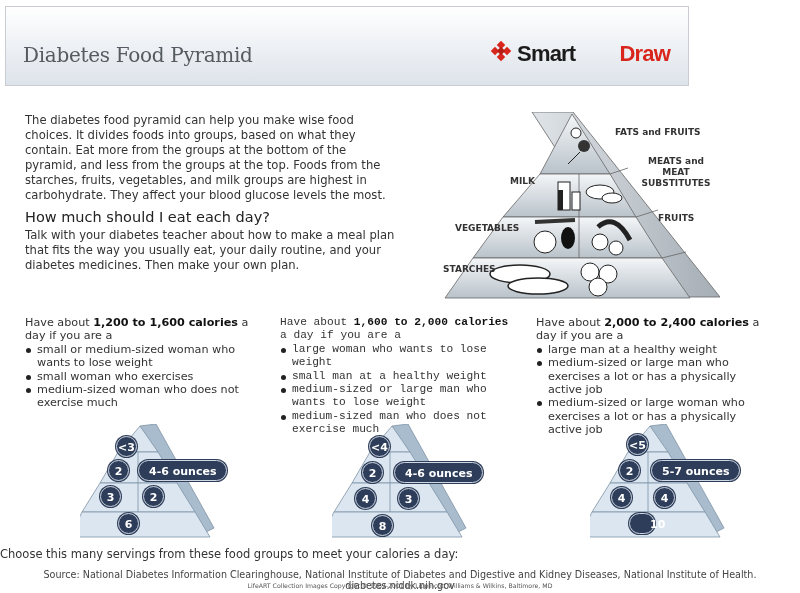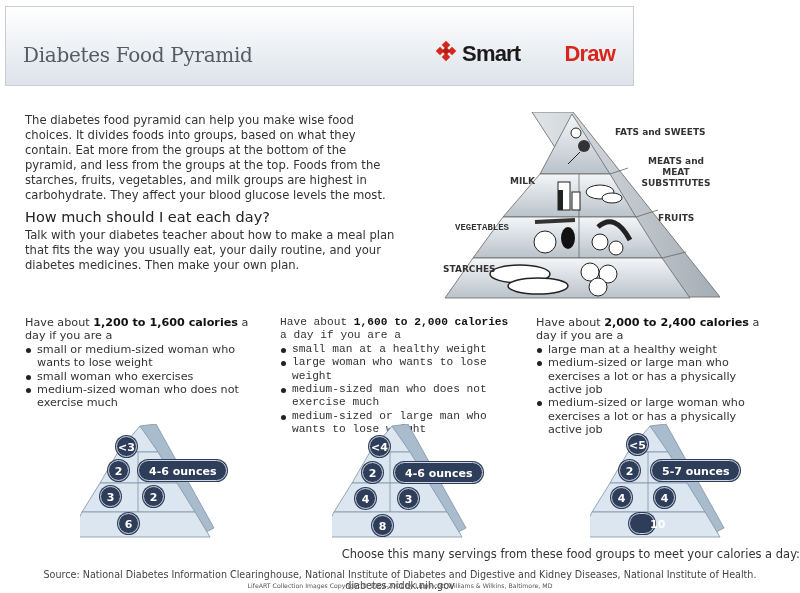--- a/index.html
+++ b/index.html
@@ -1,20 +1,20 @@
 <!DOCTYPE html>
 <html><head>
 <meta charset="utf-8">
 <style>
   * { box-sizing: border-box; margin: 0; padding: 0; }
   html, body { width: 800px; height: 593px; background: #ffffff; overflow: hidden; }
   body { position: relative; font-family: "DejaVu Sans", sans-serif; color: #333; }
 
   .header {
-    position: absolute; left: 5px; top: 6px; width: 629px; height: 80px;
+    position: absolute; left: 5px; top: 6px; width: 684px; height: 80px;
     border: 1px solid #c9cdd2;
     background: linear-gradient(#ffffff, #dde3ea);
   }
   .header .title {
     position: absolute; left: 17px; top: 36px;
     font-family: "DejaVu Serif", serif; font-size: 20px; color: #555b61;
     letter-spacing: -0.3px;
   }
   .logo { position: absolute; right: 18px; top: 34px; display: flex; align-items: flex-start; }
   .logo svg { margin-right: 4px; }
@@ -36,21 +36,21 @@
 
   .mini { position: absolute; top: 424px; width: 160px; height: 116px; }
   .badge {
     position: absolute; background: #2e3d59; color: #fff; font-weight: bold;
     font-size: 11px; border-radius: 11px; height: 21px; line-height: 21px;
     text-align: center; border: 1.5px solid #cfd7e2; box-shadow: 0 0 0 1px #2e3d59;
   }
   .badge.round { width: 21px; padding: 0; }
   .badge.pill { padding: 0 10px; }
 
-  .choose { position: absolute; left: 0; width: 800px; top: 547px; text-align: right; font-size: 11.5px; color: #333; }
+  .choose { position: absolute; left: 0; width: 800px; top: 547px; text-align: left; font-size: 11.5px; color: #333; }
   .source { position: absolute; left: 0; width: 800px; top: 569px; text-align: center; font-size: 9.6px; color: #444; }
   .copyright { position: absolute; left: 0; width: 800px; top: 582px; text-align: center; font-size: 6.2px; color: #555; }
 </style>
 </head>
 <body>
 
 <div class="header">
   <div class="title">Diabetes Food Pyramid</div>
   <div class="logo">
     <svg width="24" height="24" viewBox="0 0 24 24">
@@ -119,43 +119,43 @@
       <circle cx="176" cy="136" r="7" fill="#fff" stroke="#222"></circle>
     </g>
     <g>
       <ellipse cx="80" cy="162" rx="30" ry="9" fill="#fff" stroke="#222" stroke-width="1.5"></ellipse>
       <ellipse cx="98" cy="174" rx="30" ry="8" fill="#fff" stroke="#222" stroke-width="1.5"></ellipse>
       <circle cx="150" cy="160" r="9" fill="#fff" stroke="#222"></circle>
       <circle cx="168" cy="162" r="9" fill="#fff" stroke="#222"></circle>
       <circle cx="158" cy="175" r="9" fill="#fff" stroke="#222"></circle>
     </g>
   </svg>
-  <div class="big-label" style="left:175px; top:15px;">FATS and SWEETS</div>
+  <div class="big-label" style="left:175px; top:15px;">FATS and FRUITS</div>
   <div class="big-label" style="left:196px; top:44px; width:80px;">MEATS and MEAT SUBSTITUTES</div>
   <div class="big-label" style="left:70px; top:64px;">MILK</div>
   <div class="big-label" style="left:218px; top:101px;">FRUITS</div>
-  <div class="big-label" style="left:15px; top:111px;font-family:Liberation Mono, monospace;">VEGETABLES</div>
+  <div class="big-label" style="left:15px; top:111px;">VEGETABLES</div>
   <div class="big-label" style="left:3px; top:152px;">STARCHES</div>
 </div>
 
 <div class="col" style="left:25px; width:235px;">
   <div class="lead"><span>Have about </span><b>1,200 to 1,600 calories</b><span> a day if you are a</span></div>
   <ul>
     <li>small or medium-sized woman who wants to lose weight</li>
     <li>small woman who exercises</li>
     <li>medium-sized woman who does not exercise much</li>
   </ul>
 </div>
 <div class="col" style="left:280px; width:235px;font-family:Liberation Mono, monospace;">
   <div class="lead"><span>Have about </span><b>1,600 to 2,000 calories</b><span> a day if you are a</span></div>
   <ul>
+    <li>large woman who wants to lose weight</li>
     <li>small man at a healthy weight</li>
-    <li>large woman who wants to lose weight</li>
+    <li>medium-sized or large man who wants to lose weight</li>
     <li>medium-sized man who does not exercise much</li>
-    <li>medium-sized or large man who wants to lose weight</li>
   </ul>
 </div>
 <div class="col" style="left:536px; width:235px;">
   <div class="lead"><span>Have about </span><b>2,000 to 2,400 calories</b><span> a day if you are a</span></div>
   <ul>
     <li>large man at a healthy weight</li>
     <li>medium-sized or large man who exercises a lot or has a physically active job</li>
     <li>medium-sized or large woman who exercises a lot or has a physically active job</li>
   </ul>
 </div>

